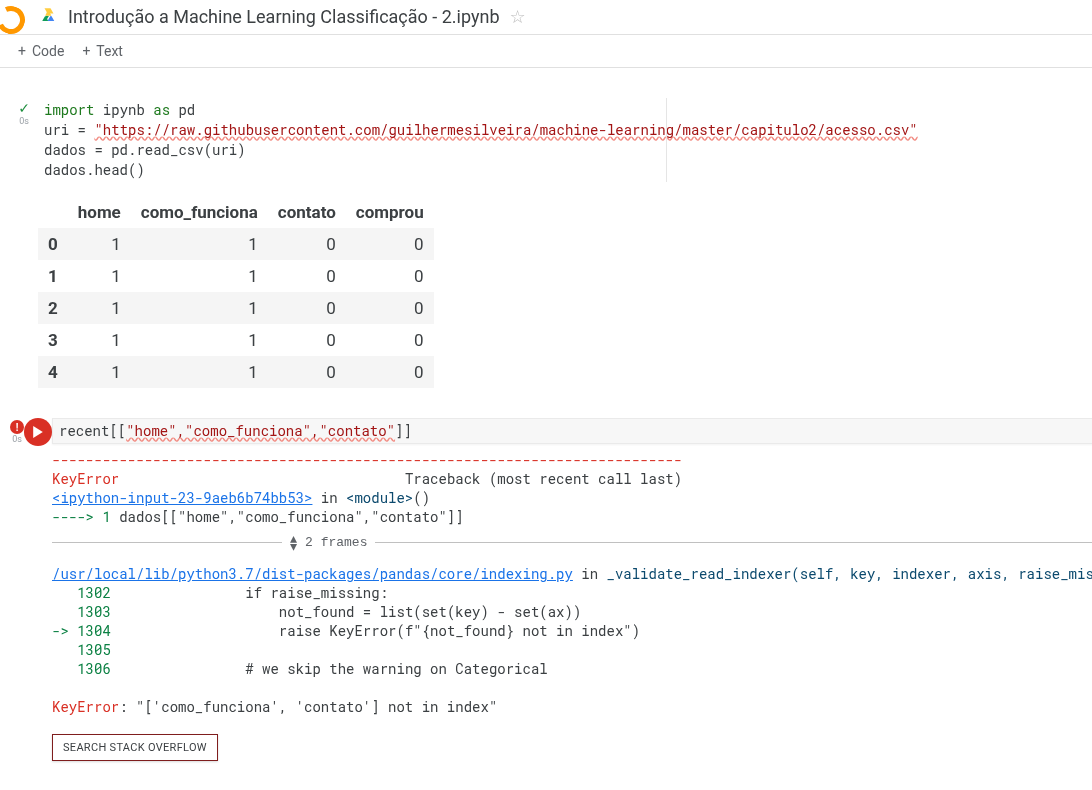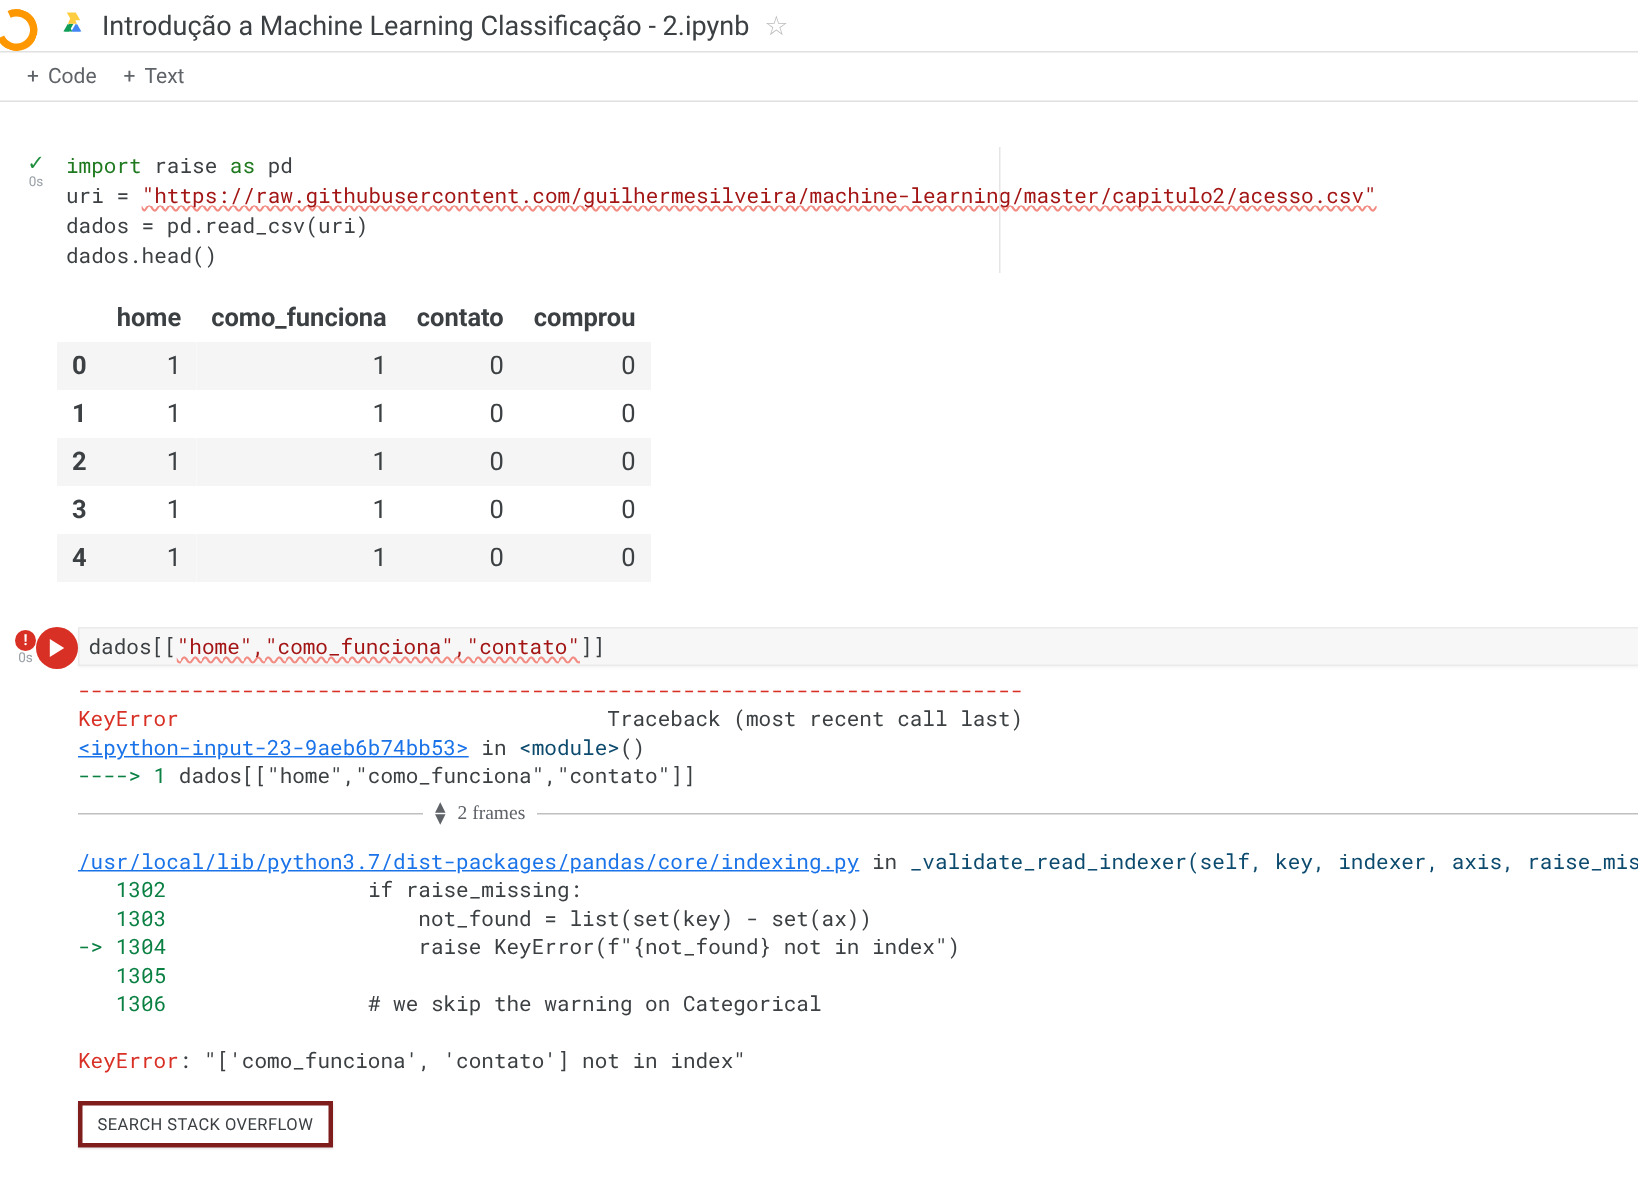--- a/index.html
+++ b/index.html
@@ -42,23 +42,23 @@
   .squiggle { text-decoration:underline wavy #f28b82; }
   .output { font-family:'Roboto Mono', Consolas, monospace; font-size:14px; line-height:19px; padding:6px 0 0 0; white-space:pre;}
   .tb-err { color:#d93025;}
   .tb-link { color:#1a73e8; text-decoration:underline; cursor:pointer;}
   .tb-cyan { color:#0c4a6e;}
   .tb-green { color:#0b8043;}
   .tb-num { color:#0b8043;text-align:right;}
   .frames-row { display:flex; align-items:center; gap:8px; margin:8px 0;}
   .frames-line { flex:0 0 auto; width:230px; border-top:1px solid #c0c0c0;}
   .frames-line.right { flex:1;}
-  .frames-label { color:#5f6368; font-size:13px; font-family:Liberation Serif, serif; display:flex; align-items:center; gap:4px;}
+  .frames-label { color:#5f6368; font-size:13px; font-family:Liberation Mono, monospace; display:flex; align-items:center; gap:4px;}
   .updown { font-size:14px; line-height:8px; color:#5f6368; display:flex; flex-direction:column;}
-  .so-btn { margin-top:18px; border:3px solid #7f1d1d; background:#fff; box-shadow:0 1px 2px rgba(0,0,0,.15); padding:6px 10px; font-size:11px; letter-spacing:.3px; color:#3c4043; cursor:pointer; display:inline-block;}
+  .so-btn { margin-top:18px; border:1px solid #7f1d1d; background:#fff; box-shadow:0 1px 2px rgba(0,0,0,.15); padding:6px 10px; font-size:11px; letter-spacing:.3px; color:#3c4043; cursor:pointer; display:inline-block;}
 </style>
 </head>
 <body>
 
 <div class="app">
   <div class="header">
     <div class="logo-col">
       <span class="orange-ring"></span>
     </div>
     <div style="width:4px"></div>
@@ -86,21 +86,21 @@
   </div>
 
   <div class="content">
 
     <div class="cell cell1">
       <div class="gutter">
         <span class="check">✓</span>
         <span>0s</span>
       </div>
       <div class="cell-body">
-        <div class="code-area"><span class="vline"></span><span class="kw-import">import</span><span> raise </span><span class="kw-as">as</span><span> pd</span>
+        <div class="code-area"><span class="vline"></span><span class="kw-import">import</span><span> ipynb </span><span class="kw-as">as</span><span> pd</span>
 <span>uri = </span><span class="str">"https://raw.githubusercontent.com/guilhermesilveira/machine-learning/master/capitulo2/acesso.csv"</span>
 <span>dados = pd.read_csv(uri)</span>
 <span>dados.head()</span></div>
 
         <table class="dataframe">
           <thead>
               <tr>
             <th></th>
             <th>home</th>
             <th>como_funciona</th>
@@ -155,21 +155,21 @@
         <span>0s</span>
       </div>
       <div class="run-col">
         <span class="run-btn">
           <svg width="12" height="12" viewBox="0 0 10 10">
               <path fill="#fff" d="M1 0l8 5-8 5z"></path>
             </svg>
         </span>
       </div>
       <div class="cell-body">
-        <div class="code-area"><span>dados[[</span><span class="str squiggle">"home","como_funciona","contato"</span><span>]]</span></div>
+        <div class="code-area"><span>recent[[</span><span class="str squiggle">"home","como_funciona","contato"</span><span>]]</span></div>
 
         <div class="output"><span style="color:#d93025">---------------------------------------------------------------------------</span>
 <span class="tb-err">KeyError</span>                                  <span>Traceback (most recent call last)</span>
 <span class="tb-link">&lt;ipython-input-23-9aeb6b74bb53&gt;</span><span> in </span><span class="tb-cyan">&lt;module&gt;</span><span>()</span>
 <span class="tb-green">----&gt; 1</span><span> dados[["home","como_funciona","contato"]]</span>
 </div>
         <div class="frames-row">
           <div class="frames-line"></div>
           <span class="updown">
               <span>▴</span>

